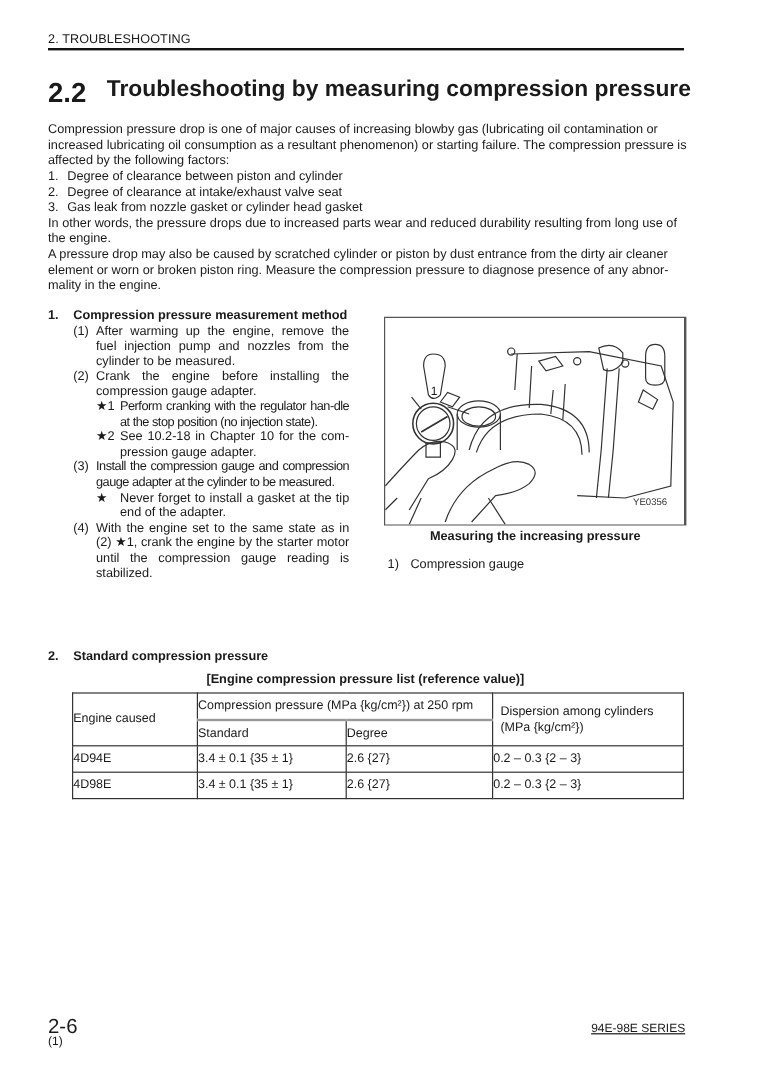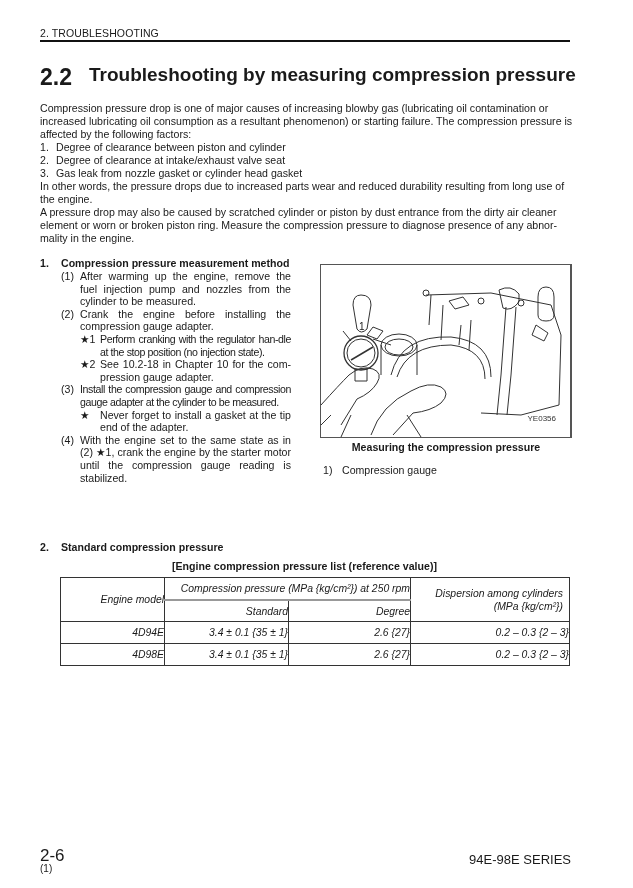--- a/index.html
+++ b/index.html
@@ -26,28 +26,28 @@
   .cond { letter-spacing:-0.4px; }
   .figure { left:320px; top:264px; width:252px; height:174px; border:1px solid #555; border-right-width:2px; box-sizing:border-box; background:#fff; }
   .fig-code { right:14px; bottom:14px; font-size:8px; color:#333; }
   .fig-caption { left:320px; top:441px; width:252px; text-align:center; font-size:10.6px; font-weight:bold; }
   .fig-legend { left:323px; top:464px; font-size:10.6px; display:flex; }
   .fig-legend .n { width:19px; }
   .m2-head { left:40px; top:541px; font-size:10.6px; font-weight:bold; display:flex; }
   .m2-head .n { width:21px; }
   .tbl-caption { left:172px; top:560px; font-size:10.6px; font-weight:bold; }
   table.spec { position:absolute; left:60px; top:577px; width:510px; border-collapse:collapse; font-size:10.4px; }
-  table.spec td, table.spec th { border:1px solid #333; text-align:right; font-weight:normal; padding:0;font-style:italic; }
+  table.spec td, table.spec th { border:1px solid #333; text-align:left; font-weight:normal; padding:0; }
   table.spec .h1 td, table.spec .h1 th { height:21px; }
   table.spec .h2 td, table.spec .h2 th { height:20px;margin-top:31px; }
   table.spec .r td { height:21px; }
   table.spec .sub-sep { border-top:2px solid #999; }
   .footer-page { left:40px; top:846px; font-size:17px; }
   .footer-sub { left:40px; top:863px; font-size:10px; }
-  .footer-series { right:62px; top:852px; font-size:13px; }
+  .footer-series { right:62px; top:852px; font-size:10px;text-decoration:underline; }
 </style>
 </head>
 <body>
 
 <div class="abs header-title">2. TROUBLESHOOTING</div>
 <div class="abs header-rule"></div>
 
 <div class="abs sec-num">2.2</div>
 <div class="abs sec-title">Troubleshooting by measuring compression pressure</div>
 
@@ -138,42 +138,42 @@
 
     <path d="M22 66 L30 76"></path>
 
     <path d="M0 140 q18 -20 28 -30 q12 -10 24 -6 q10 4 4 14 q-6 10 -20 16 L20 160"></path>
     <path d="M50 170 q10 -30 40 -44 q18 -10 30 -4 q10 6 0 16 q-10 8 -28 10 L72 170"></path>
     <path d="M10 150 L0 160 M30 150 L20 172 M86 150 L100 172"></path>
   </svg>
   <span class="abs" style="left:38px;top:56px;font-size:10px;">1</span>
   <span class="abs fig-code">YE0356</span>
 </div>
-<div class="abs fig-caption">Measuring the compression pressure</div>
+<div class="abs fig-caption">Measuring the increasing pressure</div>
 <div class="abs fig-legend">
   <span class="n">1)</span>
   <span>Compression gauge</span>
 </div>
 
 <div class="abs m2-head">
   <span class="n">2.</span>
   <span>Standard compression pressure</span>
 </div>
 <div class="abs tbl-caption">[Engine compression pressure list (reference value)]</div>
 
 <table class="spec">
   <colgroup>
     <col style="width:104px">
       <col style="width:124px">
       <col style="width:122px">
       <col>
   </colgroup>
   <tbody>
       <tr class="h1">
-    <th rowspan="2">Engine model</th>
+    <th rowspan="2">Engine caused</th>
     <th colspan="2">Compression pressure (MPa {kg/cm²}) at 250 rpm</th>
     <th rowspan="2" style="line-height:13px;padding:0 6px;">
       <span>Dispersion among cylinders (MPa {kg/cm²})</span>
     </th>
   </tr>
   <tr class="h2">
     <th class="sub-sep">Standard</th>
     <th class="sub-sep">Degree</th>
   </tr>
   <tr class="r">

